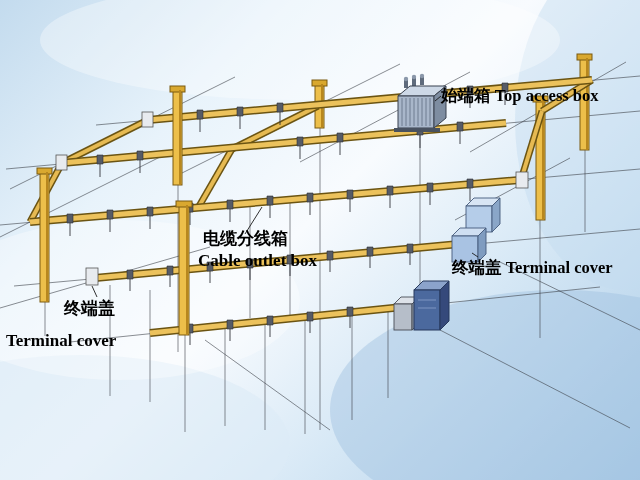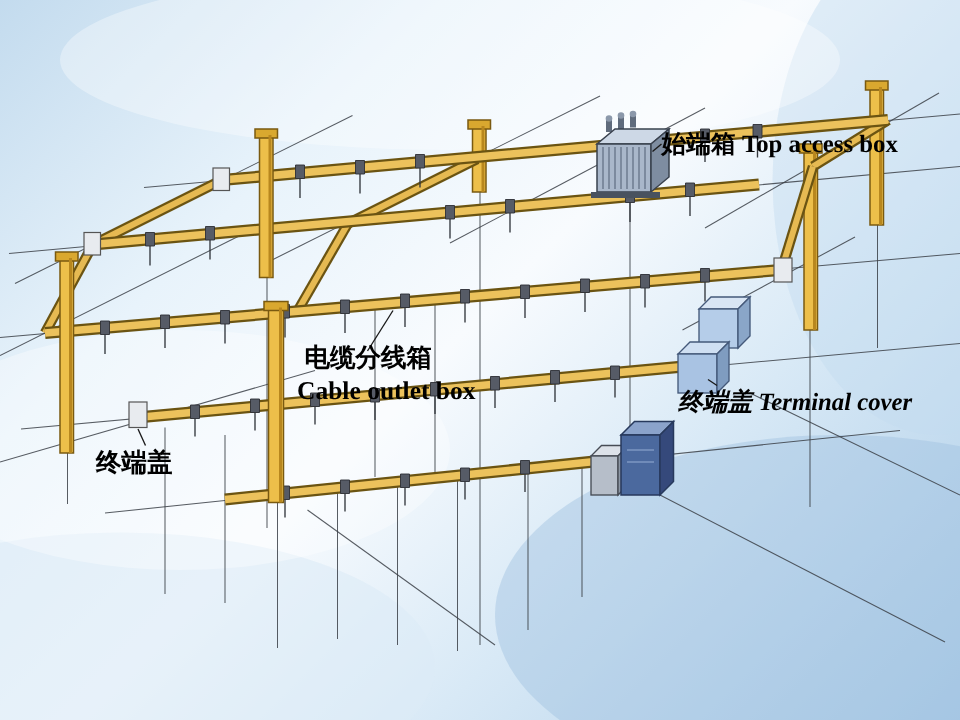--- a/index.html
+++ b/index.html
@@ -203,17 +203,18 @@
       <line class="leader" x1="478" y1="257" x2="472" y2="253"></line>
       <line class="leader" x1="441" y1="96" x2="435" y2="101"></line>
     </g>
   </svg>
 
   <div class="lbl lbl-16" style="left:441px;top:87px;">始端箱 Top access box</div>
 
   <div class="lbl lbl-17" style="left:198px;top:252px;">Cable outlet box</div>
   <div class="lbl lbl-17" style="left:203px;top:230px;">电缆分线箱</div>
 
-  <div class="lbl lbl-16" style="left:452px;top:259px;font-style:italic;">终端盖 Terminal cover</div>
+  <div class="lbl lbl-16" style="left:452px;top:259px;">终端盖 Terminal cover</div>
 
   <div class="lbl lbl-17" style="left:64px;top:300px;">终端盖</div>
+  <div class="lbl lbl-17" style="left:6px;top:332px;">Terminal cover</div>
 
 </div>
 
 </body></html>

